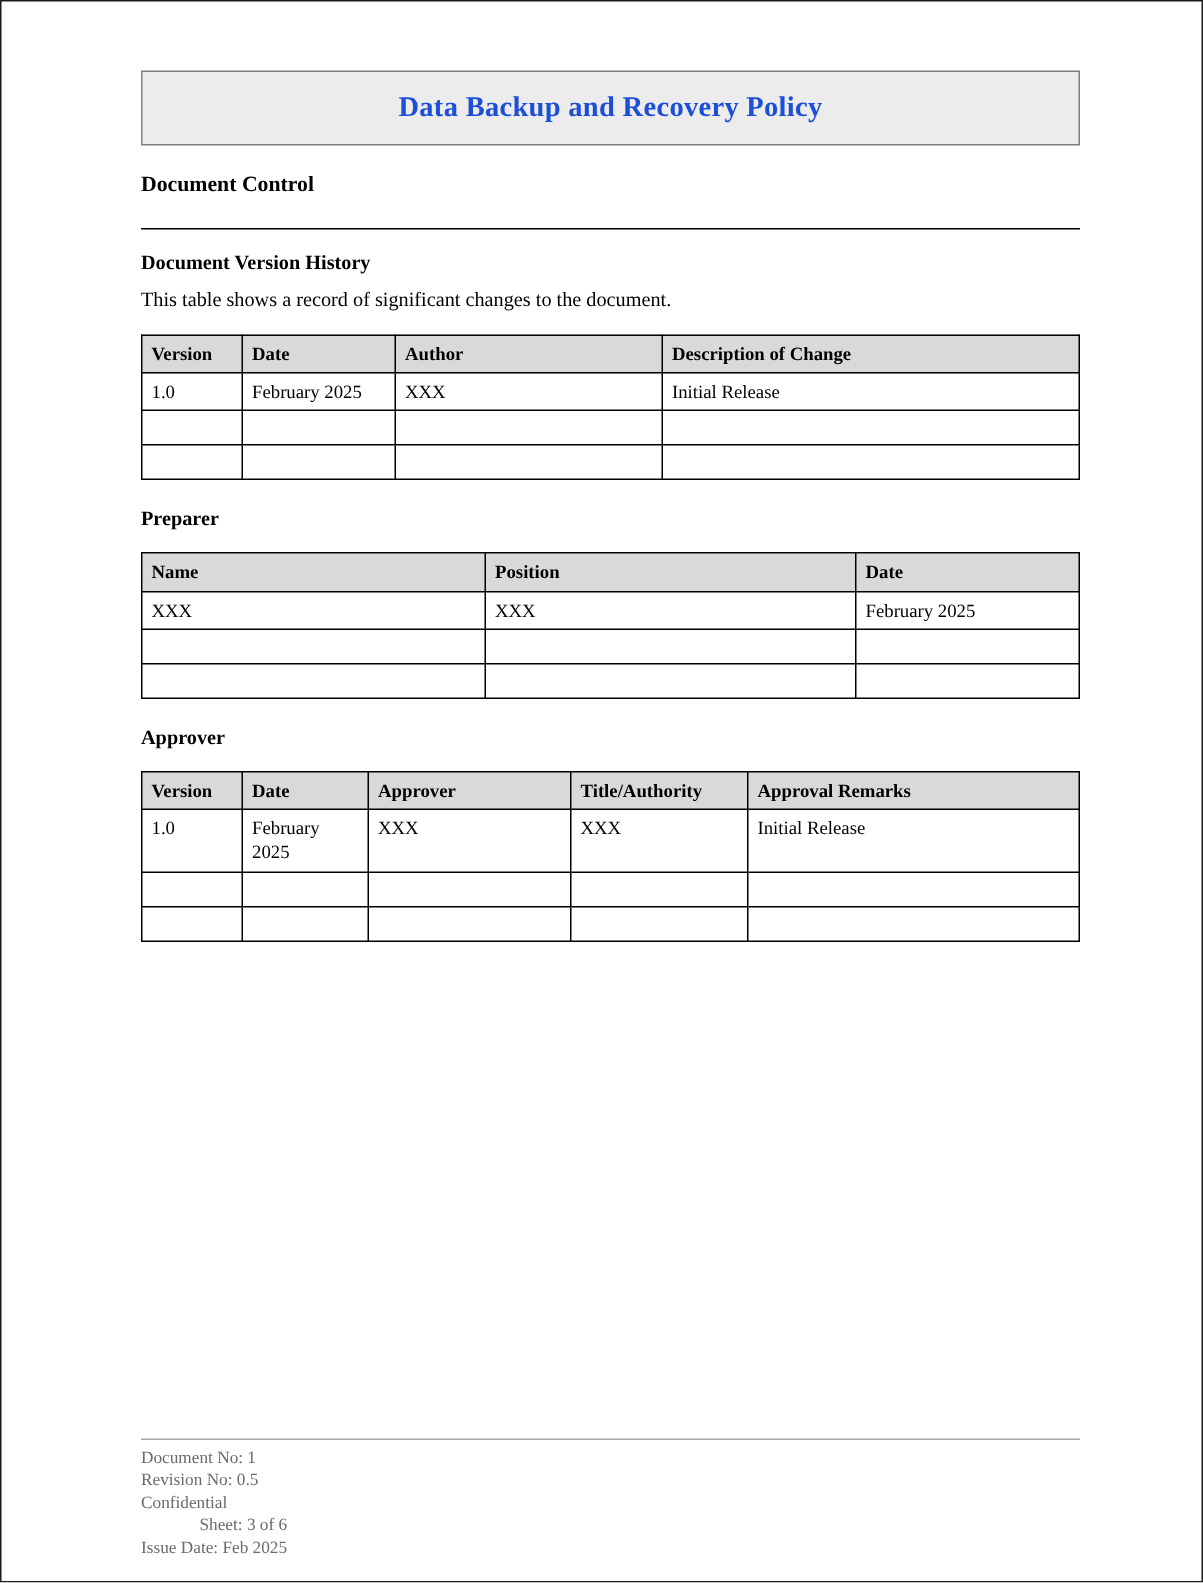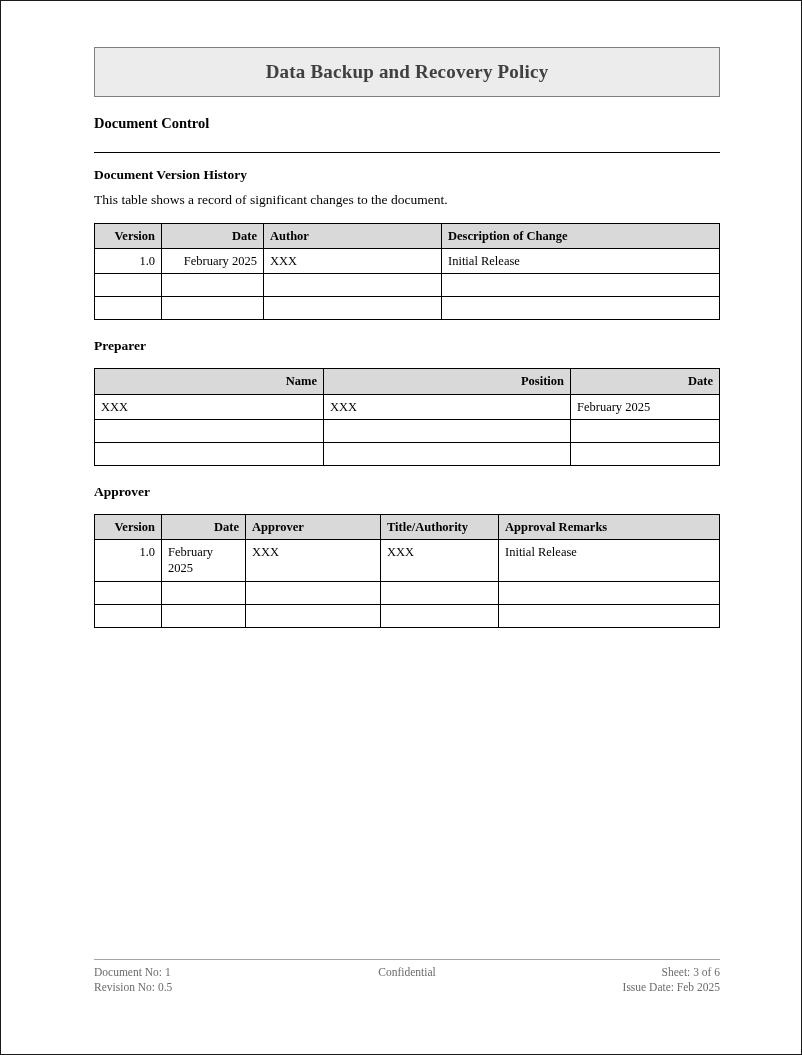--- a/index.html
+++ b/index.html
@@ -32,21 +32,21 @@
     background: #ececec;
     height: 50px;
     display: flex;
     align-items: center;
     justify-content: center;
     box-sizing: border-box;
   }
   .title-text {
     font-size: 19px;
     font-weight: bold;
-    color: #404040;
+    color: #1d4ed8;
     letter-spacing: 0.2px;
   }
 
   
   .h-control {
     margin-top: 18px;
     font-size: 14.5px;
     font-weight: bold;
     padding-bottom: 20px;
     border-bottom: 1.5px solid #000000;
@@ -79,21 +79,21 @@
     line-height: 1.3;
     height: 18px;
     box-sizing: border-box;
   }
   table.doc-table th {
     background: #d9d9d9;
     font-weight: bold;
     font-size: 12.5px;
   }
   table.doc-table tr.empty-row td { height: 23px; }
-  .ta-c { text-align: right; }
+  .ta-c { text-align: left; }
   .ta-l { text-align: left; }
 
   
   .t-vh col.c0 { width: 67px; }
   .t-vh col.c1 { width: 102px; }
   .t-vh col.c2 { width: 178px; }
   .t-vh col.c3 { width: auto; }
 
   
   .t-prep col.c0 { width: 229px; }
@@ -118,20 +118,21 @@
     border-top: 1px solid #a6a6a6;
     padding-top: 5px;
     font-size: 11.5px;
     color: #6b6b6b;
     line-height: 1.3;
   }
   .footer-row {
     display: flex;
     justify-content: space-between;
     align-items: flex-start;
+    flex-direction: column;
   }
   .footer-col-left { text-align: left; flex: 0 0 33%; }
   .footer-col-center { text-align: center; flex: 0 0 34%; }
   .footer-col-right { text-align: right; flex: 0 0 33%; }
   .footer-line { display: block; white-space: nowrap; }
 </style>
 </head>
 <body>
 
 <div class="page">

